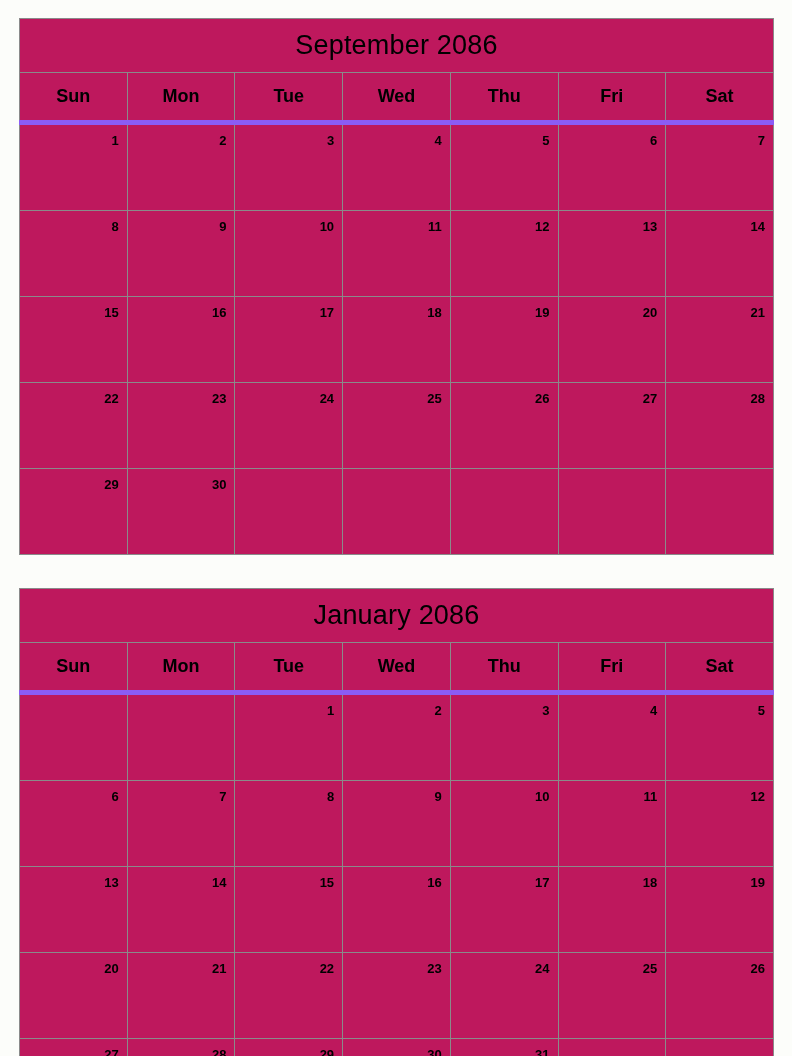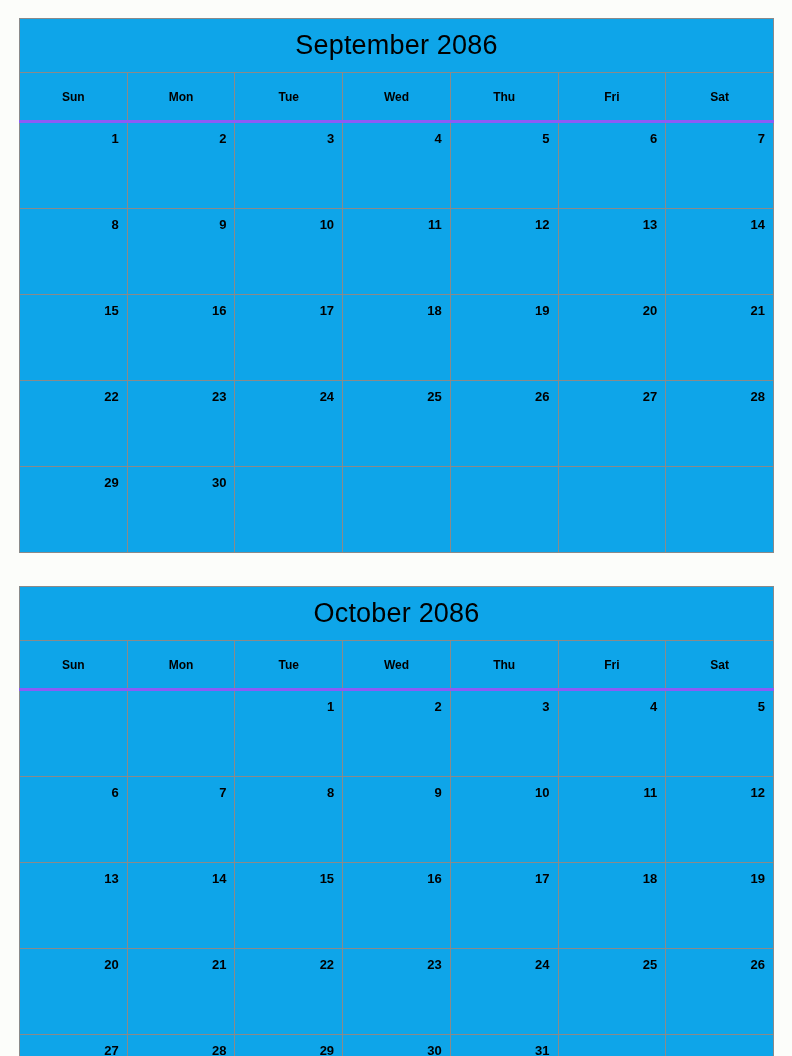--- a/index.html
+++ b/index.html
@@ -18,44 +18,44 @@
     width: 792px;
     height: 1056px;
     box-sizing: border-box;
     padding: 18px 18px 0 19px;
     position: relative;
   }
   .calendar {
     width: 755px;
     border: 1px solid #8a8a8a;
     border-collapse: collapse;
-    background: #0ea5e9;
+    background: #be185d;
     table-layout: fixed;
   }
   .calendar + .calendar {
     margin-top: 33px;
   }
   .cal-title {
     height: 53px;
     text-align: center;
     font-size: 27px;
     font-weight: normal;
     letter-spacing: 0.2px;
     border-bottom: 1px solid #8a8a8a;
     padding: 0;
     vertical-align: middle;
     line-height: 53px;
   }
   .dow {
     height: 47px;
     text-align: center;
-    font-size: 12px;
+    font-size: 18px;
     font-weight: bold;
     border-right: 1px solid #8a8a8a;
-    border-bottom: 3px solid #8b5cf6;
+    border-bottom: 5px solid #8b5cf6;
     padding: 0;
     vertical-align: middle;
     width: 107.85px;
   }
   .dow:last-child { border-right: none; }
   .day {
     height: 76px;
     border-right: 1px solid #8a8a8a;
     border-bottom: 1px solid #8a8a8a;
     padding: 9px 8px 0 0;
@@ -134,21 +134,21 @@
             <td class="day empty"></td>
             <td class="day empty"></td>
             <td class="day empty"></td>
             <td class="day empty"></td>
           </tr>
         </tbody>
       </table>
       <table class="calendar">
         <thead>
           <tr>
-            <td class="cal-title" colspan="7">October 2086</td>
+            <td class="cal-title" colspan="7">January 2086</td>
           </tr>
           <tr>
             <th class="dow">Sun</th>
             <th class="dow">Mon</th>
             <th class="dow">Tue</th>
             <th class="dow">Wed</th>
             <th class="dow">Thu</th>
             <th class="dow">Fri</th>
             <th class="dow">Sat</th>
           </tr>

